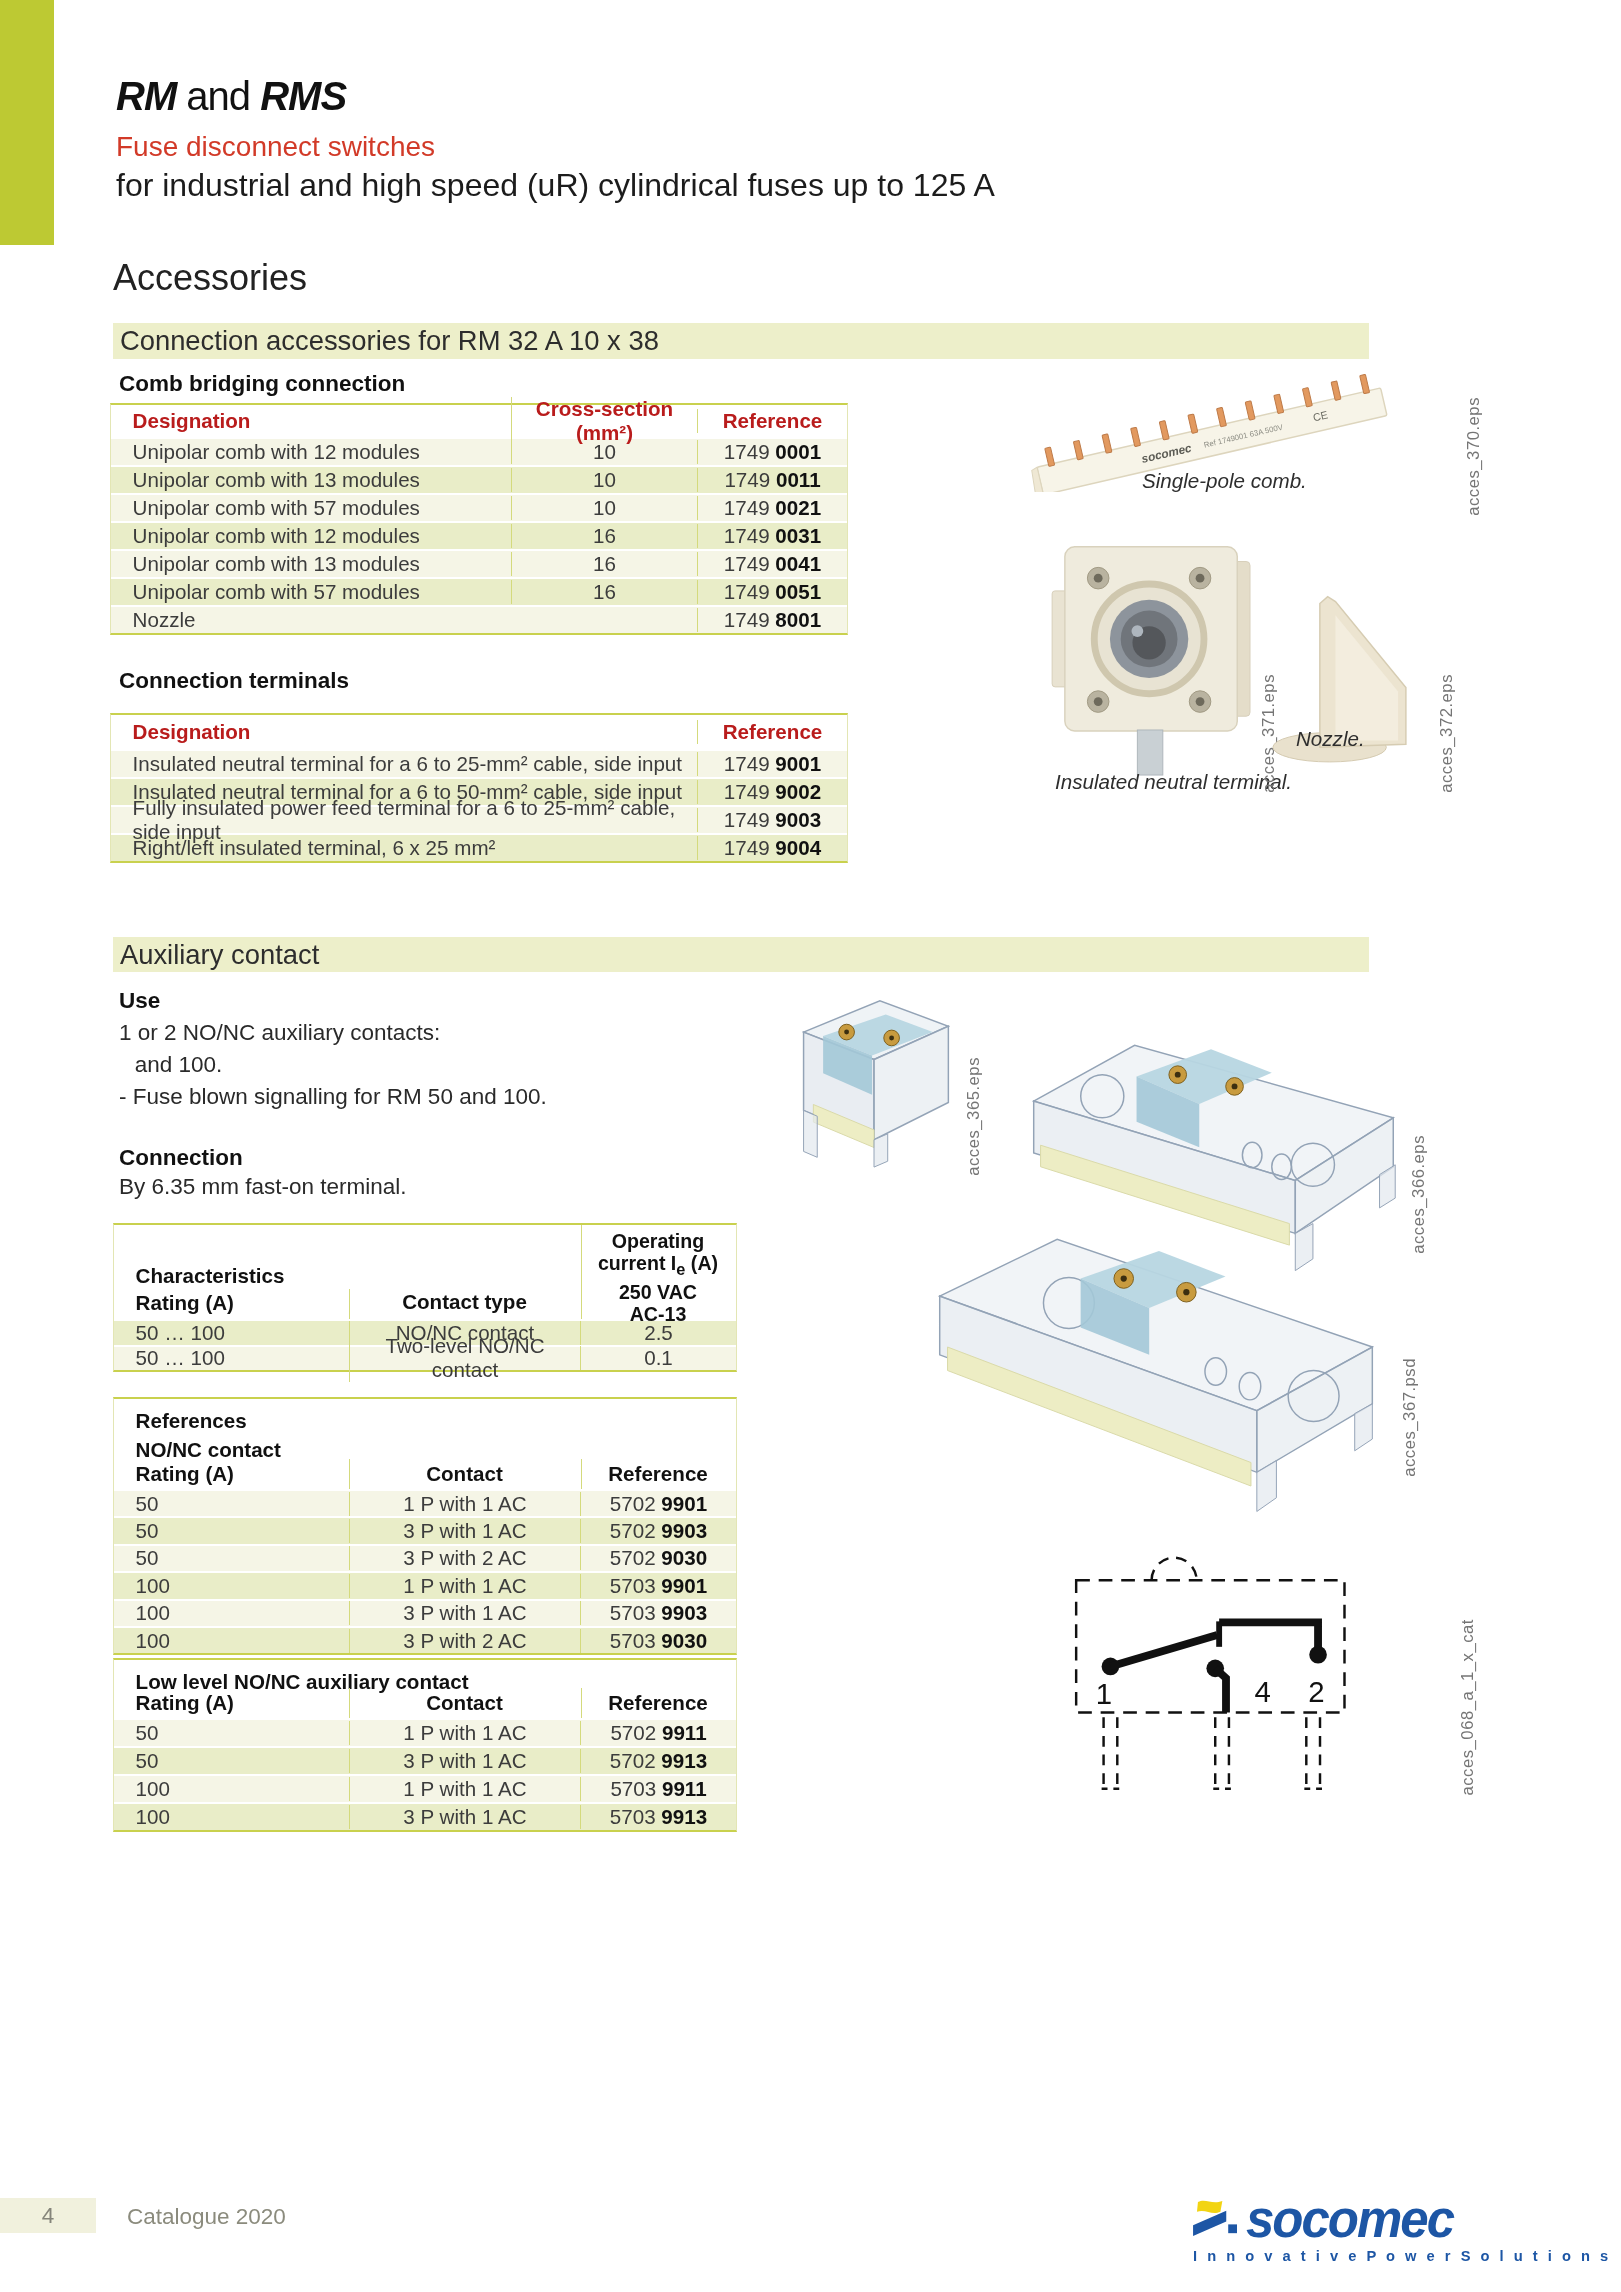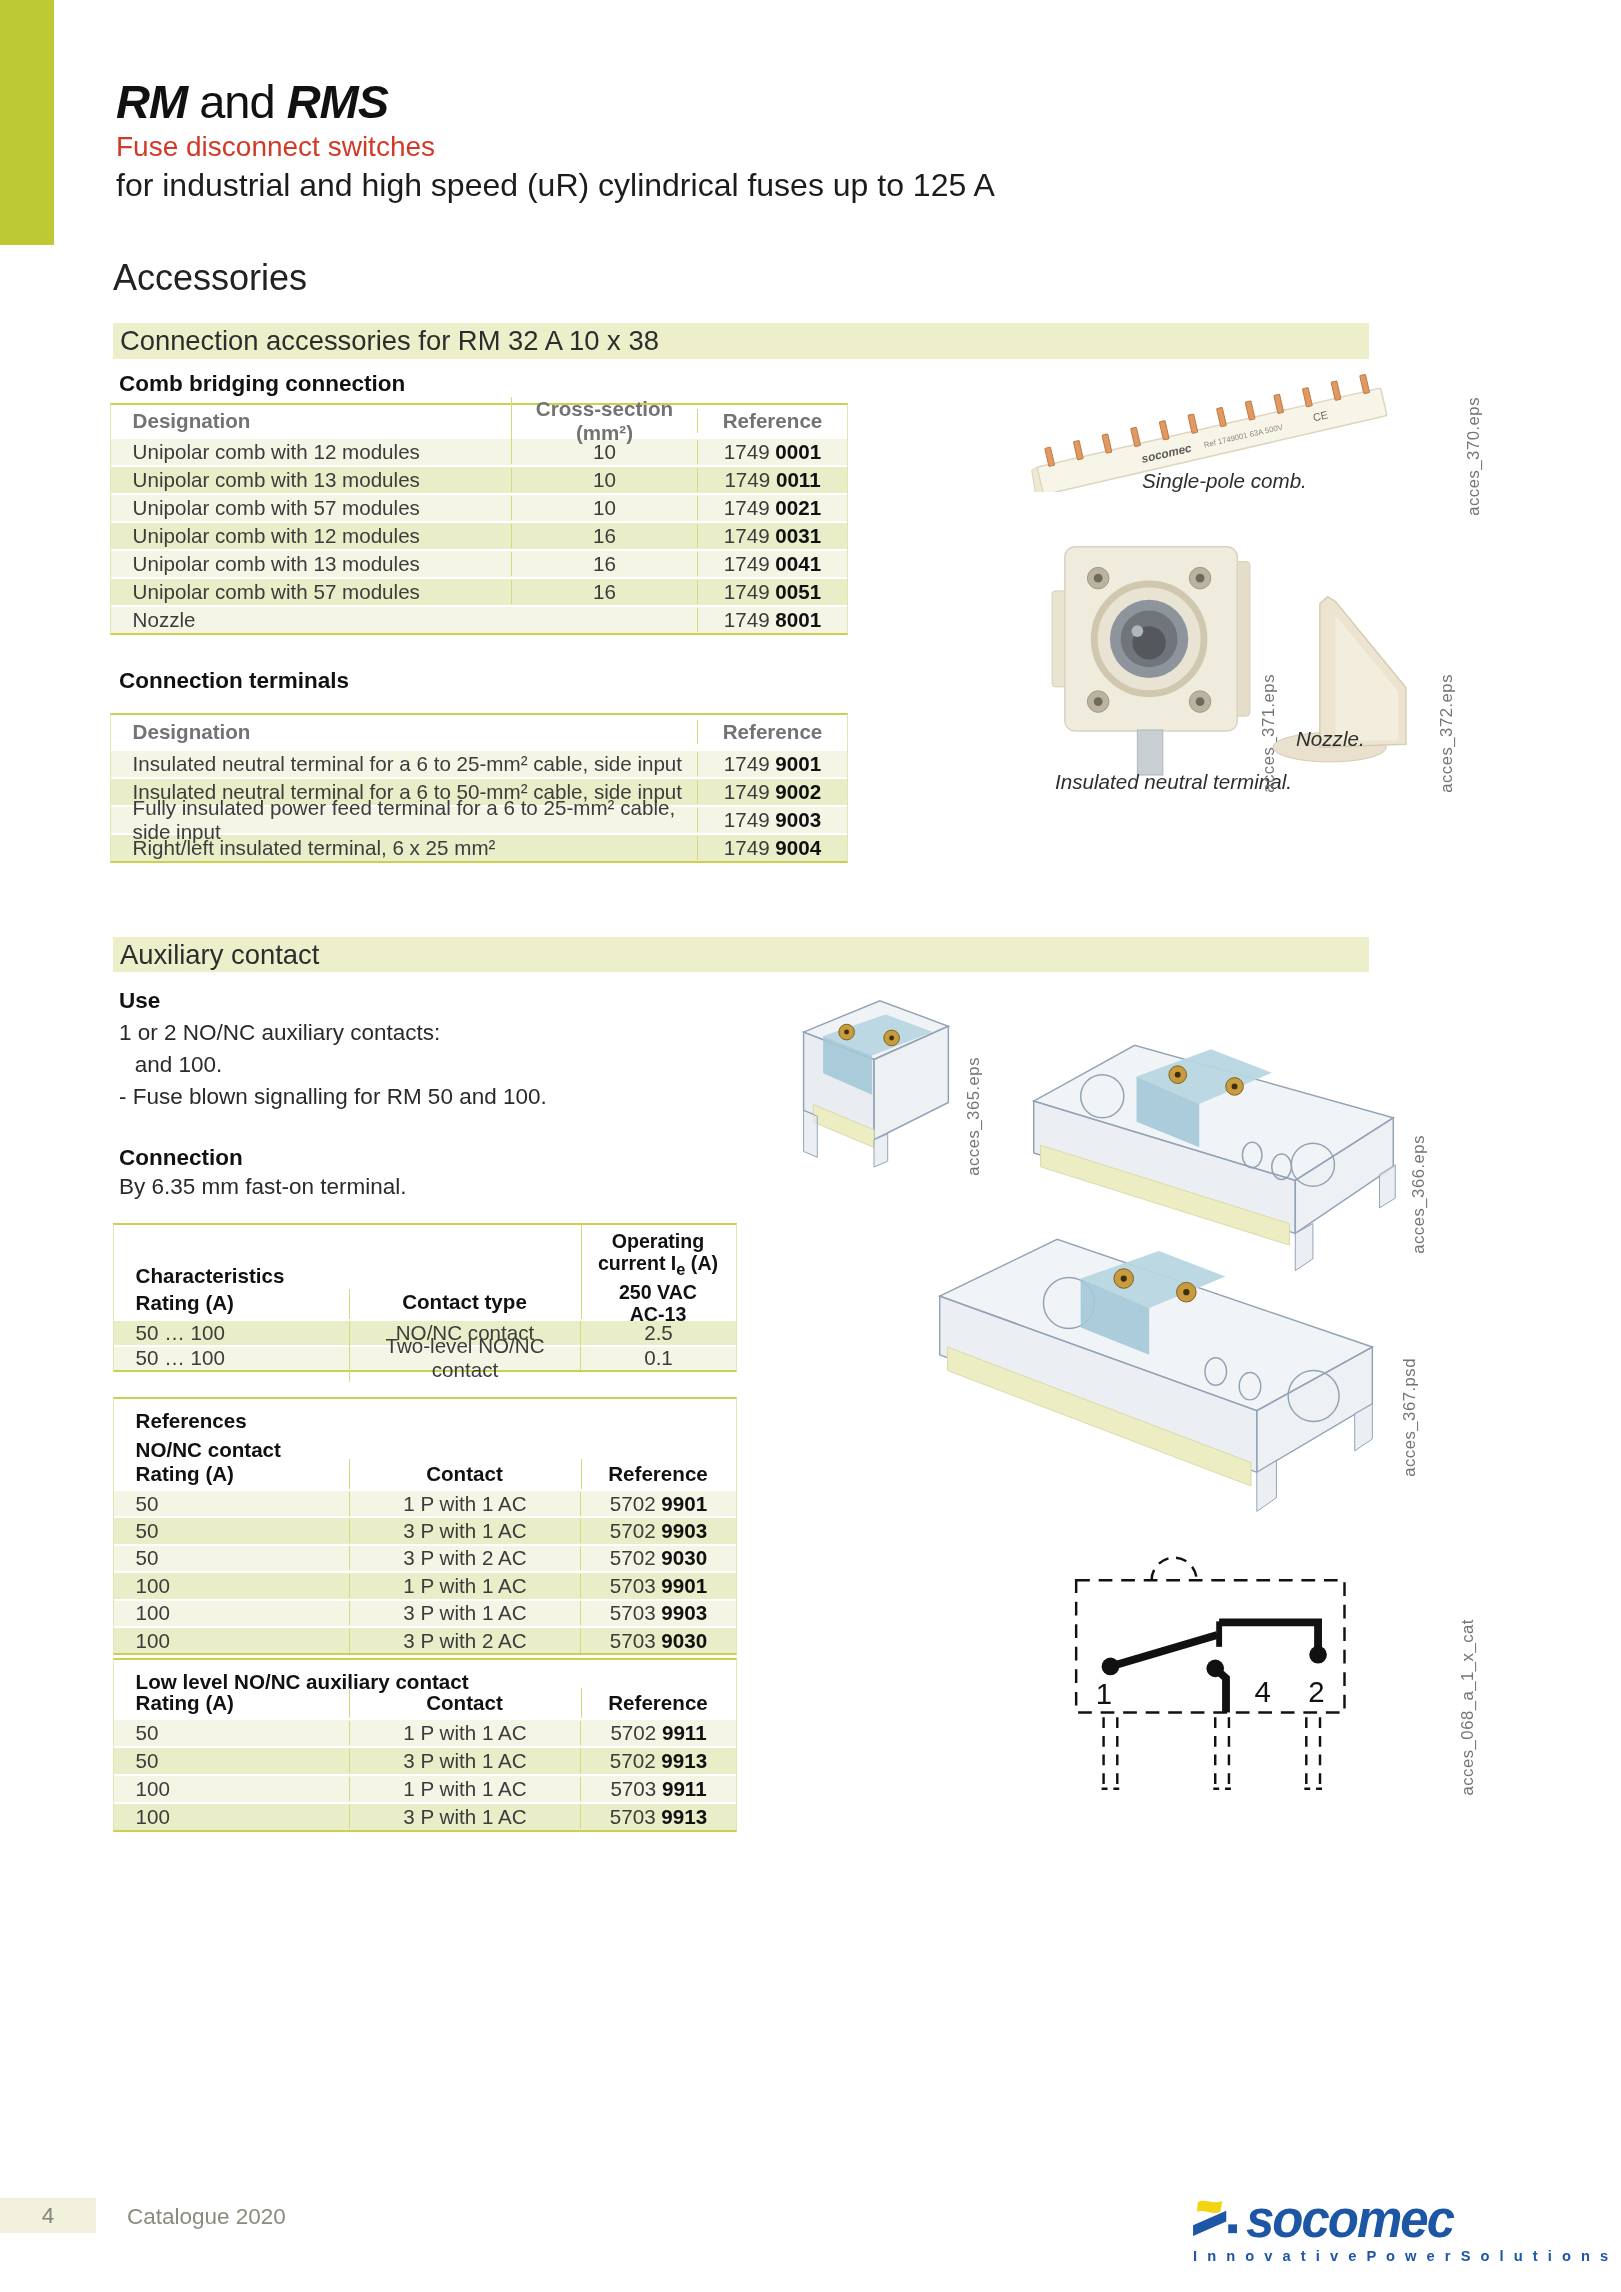--- a/index.html
+++ b/index.html
@@ -7,38 +7,38 @@
   .page {
     position: relative; width: 1621px; height: 2293px;
     background: #ffffff; overflow: hidden;
     font-family: "Liberation Sans", "DejaVu Sans", sans-serif;
     color: #1a1a1a;
   }
   .abs { position: absolute; }
 
   
   .limebar { left:0; top:0; width:54px; height:245px; background:#bdc933; }
-  .title { left:116px; top:74px; font-size:47px; letter-spacing:-1px; color:#111; }
+  .title { left:116px; top:74px; font-size:40px; letter-spacing:-1px; color:#111; }
   .title .bi { font-weight:bold; font-style:italic; }
   .title .nrm { font-weight:normal; font-style:normal; }
   .subtitle { left:116px; top:131px; font-size:28px; color:#d23a28; }
   .desc { left:116px; top:167px; font-size:32px; color:#1c1c1c; }
   .accessories { left:113px; top:257px; font-size:36px; color:#222;text-align:center; }
 
   
   .band { left:113px; width:1256px; height:36px; background:#edefca;
           font-size:27.4px; color:#2d2d2d; line-height:36px; padding-left:6.9px; }
   .band1 { top:323px; } .band2 { top:937px; height:35px; }
 
   .sec-title { font-size:22.5px; font-weight:bold; color:#111; }
 
   
   .dtable { background:#fff; border-top:2.9px solid #c9d14e; border-bottom:2.9px solid #c9d14e;
             border-left:1px solid #e3e6b4; border-right:1px solid #e3e6b4; font-size:20.6px; }
-  .thead { display:flex; align-items:center; font-weight:bold; color:#737373; }
+  .thead { display:flex; align-items:center; font-weight:bold; color:#b91c1c; }
   .trow  { display:flex; align-items:center; color:#3c3c3c; border-top:2px solid #fff; }
   .tbody .trow:nth-of-type(odd) { background:#f5f5e6; }
   .tbody .trow:nth-of-type(even){ background:#e9edc8; }
   .char-body .trow:nth-of-type(odd) { background:#e9edc8; }
   .char-body .trow:nth-of-type(even){ background:#f5f5e6; }
   .ref b { color:#111; }
 
   
   .comb-table { left:110px; top:403px; width:738px; }
   .comb-table .thead { height:32px; }

